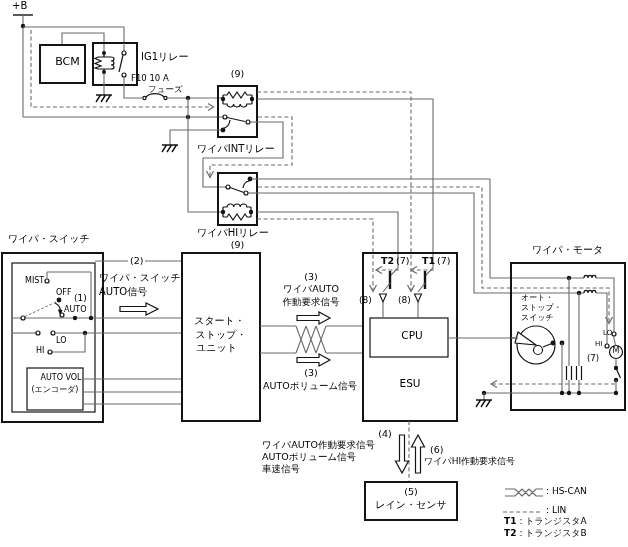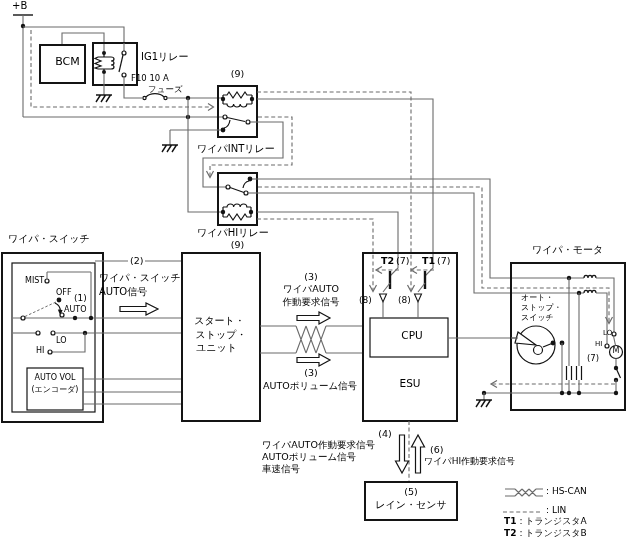--- a/index.html
+++ b/index.html
@@ -281,21 +281,21 @@
 <div class="lbl f10" style="left:197px;top:228px">ワイパHIリレー</div>
 <div class="lbl f95 ctr" style="left:217px;top:240px;width:41px">(9)</div>
 
 <div class="lbl f10" style="left:8px;top:234px">ワイパ・スイッチ</div>
 <div class="lbl f8" style="left:25px;top:277px">MIST</div>
 <div class="lbl f8" style="left:56px;top:289px">OFF</div>
 <div class="lbl f9" style="left:74px;top:294px">(1)</div>
 <div class="lbl f8" style="left:64px;top:306px">AUTO</div>
 <div class="lbl f8" style="left:56px;top:337px">LO</div>
 <div class="lbl f8" style="left:36px;top:347px">HI</div>
-<div class="lbl f8 ctr" style="left:27px;top:374px;width:56px">AUTO VOL</div>
+<div class="lbl f8 ctr" style="left:27px;top:374px;width:68px">AUTO VOL</div>
 <div class="lbl f8 ctr" style="left:27px;top:386px;width:56px">(エンコーダ)</div>
 
 <div class="lbl f95 bgw" style="left:128px;top:256px">(2)</div>
 <div class="lbl f10" style="left:99px;top:273px">ワイパ・スイッチ</div>
 <div class="lbl f10" style="left:99px;top:287px">AUTO信号</div>
 
 <div class="lbl f10 ctr" style="left:182px;top:316px;width:75px">スタート・</div>
 <div class="lbl f10 ctr" style="left:182px;top:330px;width:78px">ストップ・</div>
 <div class="lbl f10 ctr" style="left:182px;top:343px;width:69px">ユニット</div>
 

